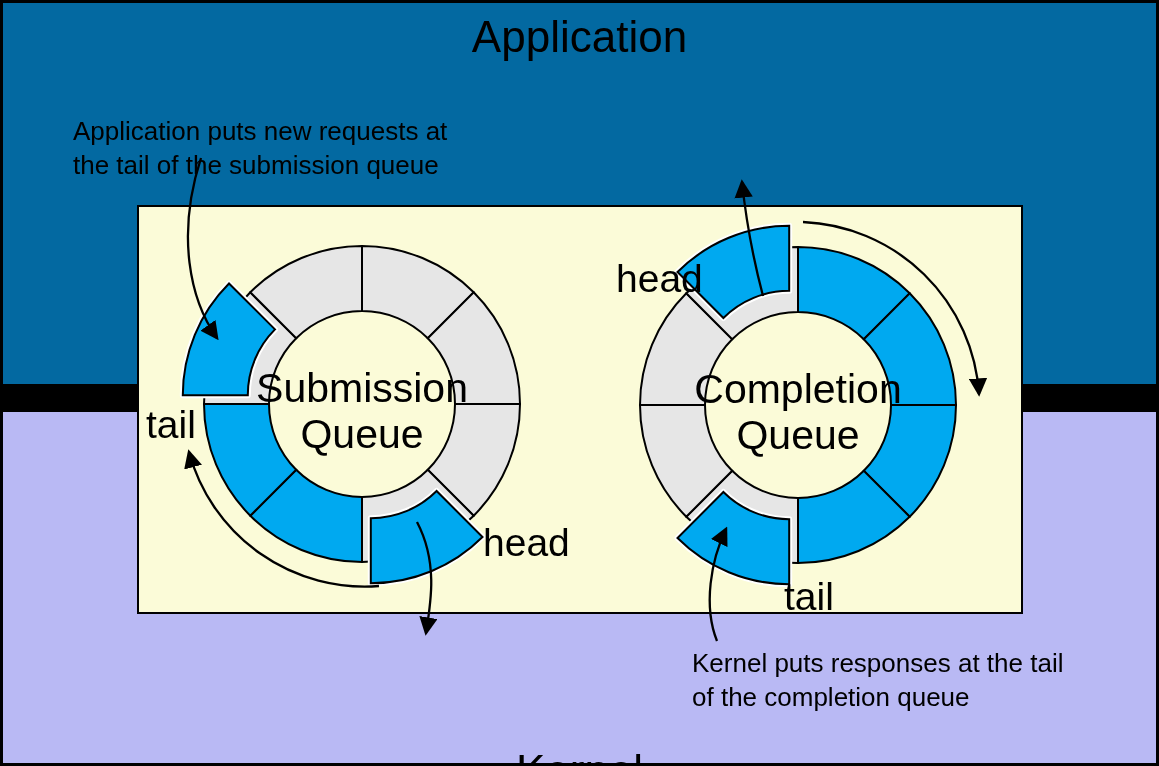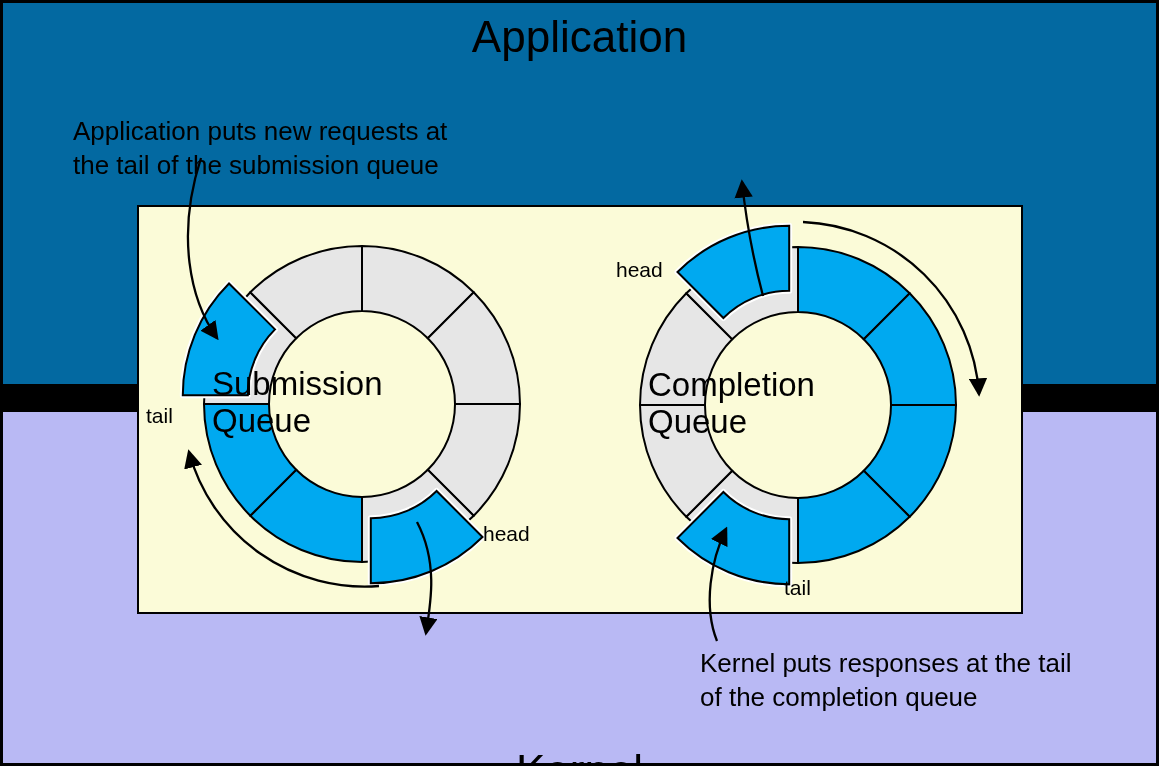--- a/index.html
+++ b/index.html
@@ -35,37 +35,38 @@
   .title-kernel { top: 724px; margin-top: 20px; }
   .annotation {
     position: absolute;
     font-size: 26px;
     line-height: 1.32;
     white-space: pre-line;
   }
   .ann-app-submit  { left: 70px;  top: 83px; margin-top: 28px; }
   .ann-app-consume { left: 651px; top: 79px; }
   .ann-kernel-consume { left: 54px;  top: 643px; }
-  .ann-kernel-put     { left: 689px; top: 643px; margin-left: 8px; }
+  .ann-kernel-put     { left: 689px; top: 643px; }
   .shared-label {
     position: absolute; left: 479px; top: 569px;
     font-size: 29px;
   }
   .ring-label {
     position: absolute;
     width: 300px;
-    font-size: 33px;
+    text-align: center;
+    font-size: 41px;
     line-height: 1.12;
     white-space: pre-line;
   }
   .ring-label-sq { left: 209px; top: 363px; }
   .ring-label-cq { left: 645px; top: 364px; }
   .pointer-label {
     position: absolute;
-    font-size: 21px;
+    font-size: 39px;
     line-height: 1.1;
   }
   .arrow-layer path {
     fill: none;
     stroke: #000;
     stroke-width: 2.3;
   }
 </style>
 </head>
 <body>

